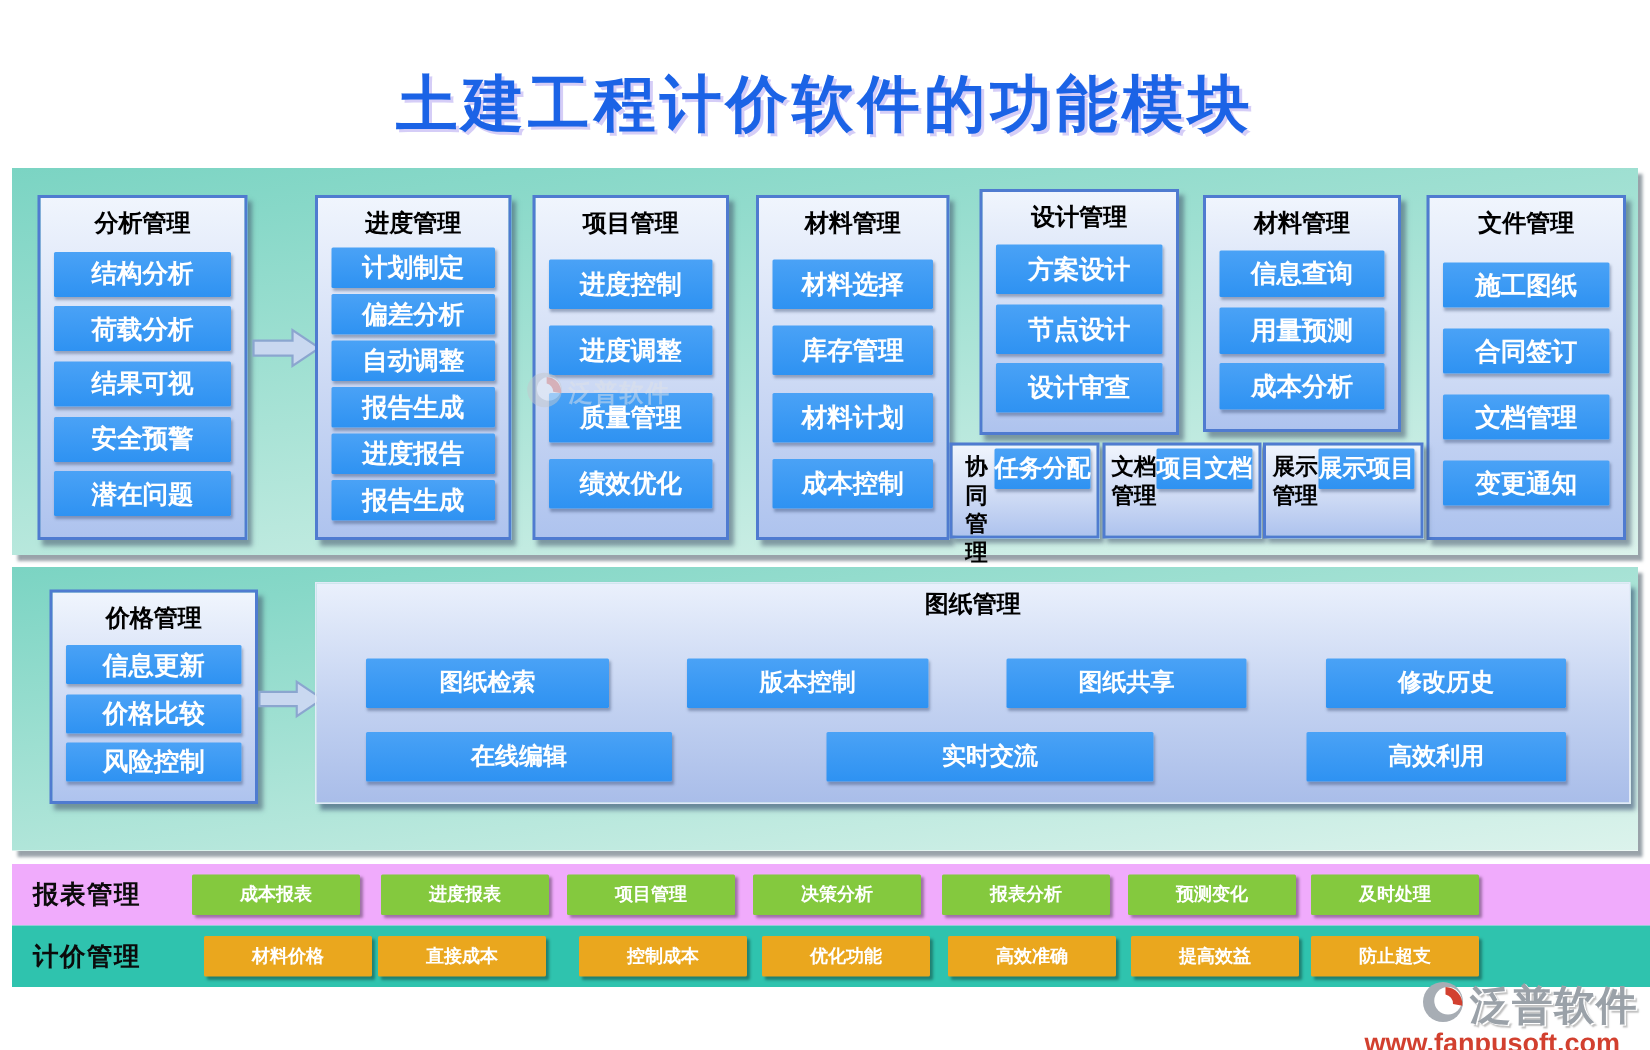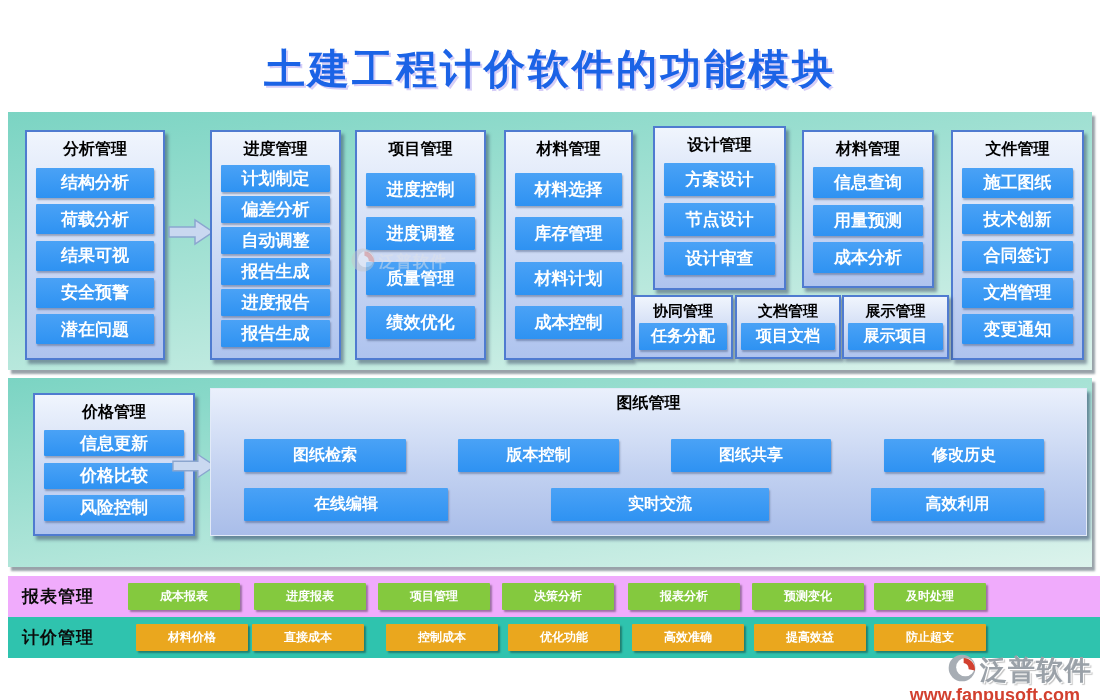--- a/index.html
+++ b/index.html
@@ -22,21 +22,21 @@
        padding:4px 0 1px;flex:0 0 auto;}
   .col-items{flex:1;display:flex;flex-direction:column;justify-content:space-evenly;}
   .btn{background:linear-gradient(180deg,#4aa2f6,#2e92f2);color:#fff;font-weight:bold;
        font-size:17px;display:flex;align-items:center;justify-content:center;
        box-shadow:1px 2px 2px rgba(25,45,85,.35);border-radius:1px;white-space:nowrap;}
   .col .btn{height:var(--ih,30px);}
 
   .mini{position:absolute;box-sizing:border-box;border:2px solid #4f7bd0;
        background:linear-gradient(180deg,#f0f5fd 0%,#ccd9f4 60%,#aec3ee 100%);
        box-shadow:3px 3px 3px rgba(55,70,95,.5);padding:2px 4px 4px;
-       display:flex;flex-direction:column;}
+       display:flex;}
   .mini-header{text-align:center;font-size:15px;font-weight:bold;color:#000;padding:3px 0 2px;}
   .mini .btn{height:27px;font-size:16px;}
 
   .arrow{position:absolute;}
 
   .drawing{position:absolute;left:202px;top:10px;width:877px;height:148px;box-sizing:border-box;
        background:linear-gradient(180deg,#eaf0fc 0%,#c3d2f1 55%,#a9bde9 100%);
        border:1px solid #e2eaf8;box-shadow:3px 4px 3px rgba(40,60,100,.55);}
   .drawing-title{text-align:center;font-size:16px;font-weight:bold;color:#000;padding-top:4px;}
   .drawing .btn{position:absolute;height:33px;font-size:16px;}
@@ -136,21 +136,20 @@
         <div class="btn">信息查询</div>
         <div class="btn">用量预测</div>
         <div class="btn">成本分析</div>
       </div>
     </div>
 
     <div class="col" style="left:943px;top:18px;width:133px;height:230px;--ih:30px">
       <div class="col-header">文件管理</div>
       <div class="col-items">
         <div class="btn">施工图纸</div>
-        <div class="btn">技术创新</div>
         <div class="btn">合同签订</div>
         <div class="btn">文档管理</div>
         <div class="btn">变更通知</div>
       </div>
     </div>
 
     <div class="mini" style="left:625px;top:183px;width:100px;height:64px">
       <div class="mini-header">协同管理</div>
       <div class="btn">任务分配</div>
     </div>
@@ -159,21 +158,21 @@
       <div class="btn">项目文档</div>
     </div>
     <div class="mini" style="left:834px;top:183px;width:107px;height:64px">
       <div class="mini-header">展示管理</div>
       <div class="btn">展示项目</div>
     </div>
   </div>
 
   <div class="band" id="band2">
 
-    <div class="col" style="left:25px;top:15px;width:162px;height:143px;--ih:26px">
+    <div class="col" style="left:25px;top:15px;width:139px;height:143px;--ih:26px">
       <div class="col-header">价格管理</div>
       <div class="col-items">
         <div class="btn">信息更新</div>
         <div class="btn">价格比较</div>
         <div class="btn">风险控制</div>
       </div>
     </div>
 
     <div class="arrow" style="left:164px;top:74px">
       <svg width="44" height="28" viewBox="0 0 46 28">

